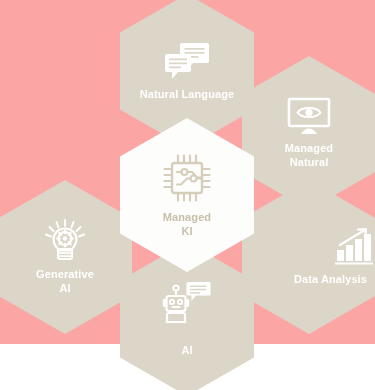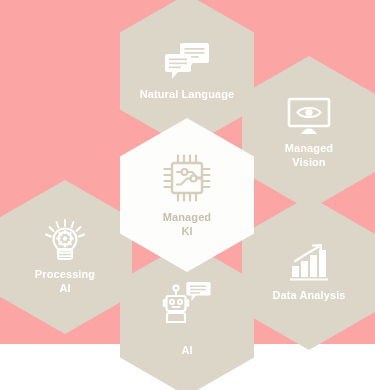--- a/index.html
+++ b/index.html
@@ -61,21 +61,21 @@
     z-index: 5;
   }
   .hex.center .label {
     color: #c9c0ac;
     font-weight: bold;
   }
 
   
   .pos-top          { left: 120px; top:  -6px; }
   .pos-top-right    { left: 242px; top:  56px; }
-  .pos-bottom-right { left: 242px; top: 196px; }
+  .pos-bottom-right { left: 242px; top: 180px; align-items: flex-end; }
   .pos-bottom       { left: 120px; top: 242px; }
   .pos-bottom-left  { left:  -2px; top: 180px; }
   .pos-center       { left: 120px; top: 118px; }
 
   svg { display: block; overflow: visible; }
 </style>
 </head>
 <body>
 
 <div id="stage">
@@ -102,21 +102,21 @@
     <span class="icon">
       <svg width="44" height="38" viewBox="0 0 44 38" fill="none">
         <rect x="2" y="2" width="40" height="27" rx="1.5" fill="none" stroke="#ffffff" stroke-width="2.6"></rect>
         <path d="M10.5 15.5 C14.5 9.5, 29.5 9.5, 33.5 15.5 C29.5 21.5, 14.5 21.5, 10.5 15.5 Z" fill="none" stroke="#ffffff" stroke-width="2.2"></path>
         <circle cx="22" cy="15.5" r="3.6" fill="#ffffff"></circle>
         <path d="M14 37 C16.5 33.5, 18.5 31.5, 22 31.5 C25.5 31.5, 27.5 33.5, 30 37 Z" fill="#ffffff"></path>
       </svg>
     </span>
     <span class="label">
       <span>Managed</span><br>
-      <span>Vision</span>
+      <span>Natural</span>
     </span>
   </div>
 
   <div class="hex pos-bottom-right">
     <span class="icon">
       <svg width="44" height="38" viewBox="0 0 44 38" fill="none">
         <rect x="5" y="22" width="7" height="11" fill="#ffffff"></rect>
         <rect x="14" y="17" width="7" height="16" fill="#ffffff"></rect>
         <rect x="23" y="11" width="7" height="22" fill="#ffffff"></rect>
         <rect x="32" y="6" width="7" height="27" fill="#ffffff"></rect>
@@ -180,21 +180,21 @@
             <line x1="28.3" y1="19.5" x2="30.9" y2="19.5"></line>
             <line x1="17.4" y1="13.9" x2="19.3" y2="15.8"></line>
             <line x1="26.7" y1="23.2" x2="28.6" y2="25.1"></line>
             <line x1="28.6" y1="13.9" x2="26.7" y2="15.8"></line>
             <line x1="19.3" y1="23.2" x2="17.4" y2="25.1"></line>
           </g>
         </g>
       </svg>
     </span>
     <span class="label">
-      <span>Processing</span><br>
+      <span>Generative</span><br>
       <span>AI</span>
     </span>
   </div>
 
   <div class="hex center pos-center">
     <span class="icon">
       <svg width="52" height="52" viewBox="0 0 52 52" fill="none">
         <rect x="11" y="11" width="30" height="30" rx="2.2" fill="none" stroke="#d6cebb" stroke-width="2.4"></rect>
         <g stroke="#d6cebb" stroke-width="2.2" stroke-linecap="round">
           <line x1="17" y1="3.5" x2="17" y2="10.5"></line>

